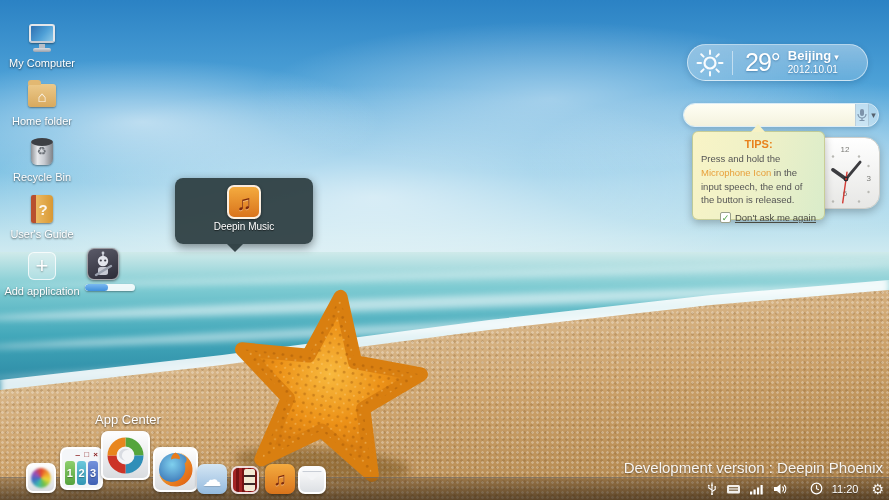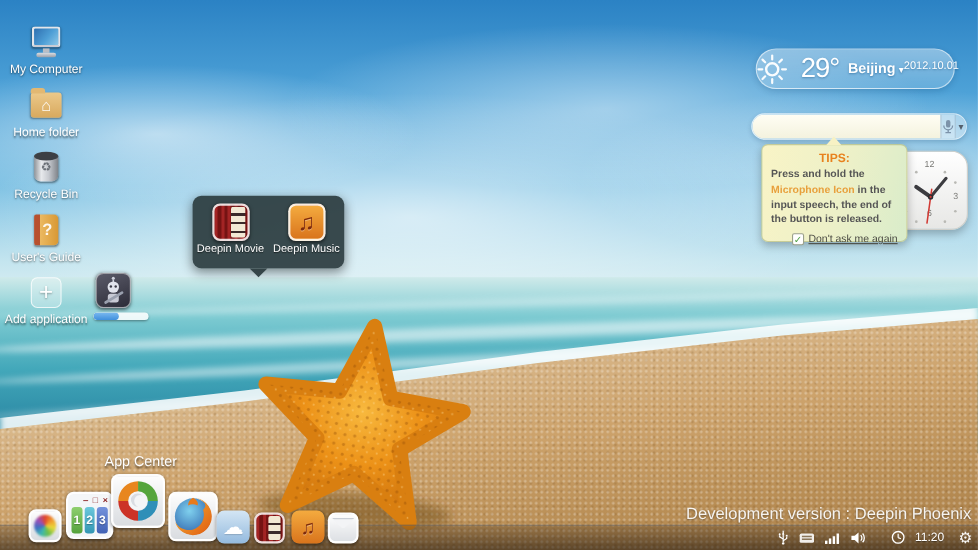--- a/index.html
+++ b/index.html
@@ -78,36 +78,36 @@
   .stack-box { width:34px; height:34px; margin:0 auto; background:rgba(30,34,40,.78); border:1px solid rgba(255,255,255,.55); border-radius:7px; position:relative; box-shadow:0 1px 3px rgba(0,0,0,.5); }
   .mini-ic { position:absolute; top:4px; width:9px; height:9px; border-radius:2px; }
   .mini-red { left:5px; background:linear-gradient(#b03030,#701515); }
   .mini-orange { left:17px; background:linear-gradient(#f0a23c,#c86a14); }
 
   
   .weather { position:absolute; left:687px; top:44px; width:181px; height:37px; background:linear-gradient(180deg,rgba(255,255,255,.4),rgba(255,255,255,.15)); border:1px solid rgba(255,255,255,.55); border-radius:19px; display:flex; align-items:center; box-shadow:0 2px 6px rgba(0,40,80,.18); color:#fff; }
   .weather .sun { width:44px; display:flex; justify-content:center; }
   .weather .divider { width:1px; height:24px; background:rgba(255,255,255,.5); }
   .weather .temp { font-size:25px; font-weight:300; padding:0 8px 0 12px; text-shadow:0 1px 2px rgba(0,60,110,.4); letter-spacing:-1px; }
-  .weather .loc { display:flex; flex-direction:row; line-height:1.15; }
+  .weather .loc { display:flex; flex-direction:column; line-height:1.15; }
   .weather .city { font-size:13px; font-weight:bold; text-shadow:0 1px 2px rgba(0,60,110,.45); cursor:pointer; }
   .weather .caret { font-size:9px; margin-left:3px; }
   .weather .date { font-size:10px; text-shadow:0 1px 2px rgba(0,60,110,.45); }
 
   
   .searchbar { position:absolute; left:683px; top:103px; width:196px; height:24px; border-radius:13px; display:flex; overflow:hidden; border:1px solid rgba(255,255,255,.7); box-shadow:0 2px 5px rgba(0,40,80,.2); }
   .search-field { flex:1; border:none; outline:none; background:linear-gradient(180deg,#fffef4,#f4f2de); font-size:12px; padding:0 8px; color:#444; }
   .mic-btn { width:24px; background:rgba(255,255,255,.55); border-left:1px solid rgba(160,170,180,.35); display:flex; align-items:center; justify-content:center; cursor:pointer; }
   .arrow-btn { width:18px; background:rgba(255,255,255,.4); border-left:1px solid rgba(160,170,180,.35); display:flex; align-items:center; justify-content:center; cursor:pointer; font-size:9px; color:#55606c; }
 
   
   .tips { position:absolute; left:692px; top:131px; width:133px; height:89px; background:linear-gradient(105deg,#f9f4c6 0%,#ecf0c8 55%,#d9ecca 100%); border:1px solid rgba(170,180,120,.6); border-radius:6px; box-shadow:0 3px 8px rgba(0,0,0,.25); padding:6px 8px 5px; z-index:6; }
   .tips::before { content:""; position:absolute; top:-8px; left:58px; border-left:7px solid transparent; border-right:7px solid transparent; border-bottom:8px solid #f7f2c4; }
   .tips-title { font-size:11px; font-weight:bold; color:#e8821e; margin-bottom:2px;text-align:center; }
-  .tips-body { font-size:9.5px; line-height:1.45; color:#555;font-weight:bold; }
+  .tips-body { font-size:9.5px; line-height:1.45; color:#555; }
   .tips-body .hl { color:#e8a03c; }
   .tips-check-row { margin-top:5px; display:flex; align-items:center; justify-content:flex-end; gap:4px; cursor:pointer; }
   .checkbox { width:11px; height:11px; background:#fff; border:1px solid #9aa08a; border-radius:2px; font-size:9px; line-height:10px; text-align:center; color:#4a9e3f; }
   .tips-check-label { font-size:9.5px; color:#4a4a42; text-decoration:underline; }
 
   
   .clockw { position:absolute; left:810px; top:137px; width:70px; height:72px; background:linear-gradient(180deg,#ffffff,#e7e7e5); border:1px solid #cfcfca; border-radius:15px; box-shadow:0 3px 8px rgba(0,0,0,.25); z-index:5; }
   .clock-num { position:absolute; font-size:8px; color:#7a7a76; }
   .cn12 { left:0; right:0; top:7px; text-align:center; }
   .cn3  { right:8px; top:36px; }
@@ -236,26 +236,20 @@
         <line x1="8" y1="26" x2="23" y2="17" stroke="#9aa0ae" stroke-width="2.4" stroke-linecap="round"></line>
       </svg>
     </div>
   </div>
   <div class="progress">
     <div class="progress-fill" style="width: 45%;"></div>
   </div>
 
   <div class="folder-popup">
     <div class="popup-item">
-      <div class="app-ic movie-art">
-          <div class="filmstrip"></div>
-        </div>
-      <div class="plabel">Deepin Movie</div>
-    </div>
-    <div class="popup-item">
       <div class="app-ic music-art">
         <span class="note-glyph">♫</span>
       </div>
       <div class="plabel">Deepin Music</div>
     </div>
   </div>
 
 
   <div class="weather">
     <div class="sun">

